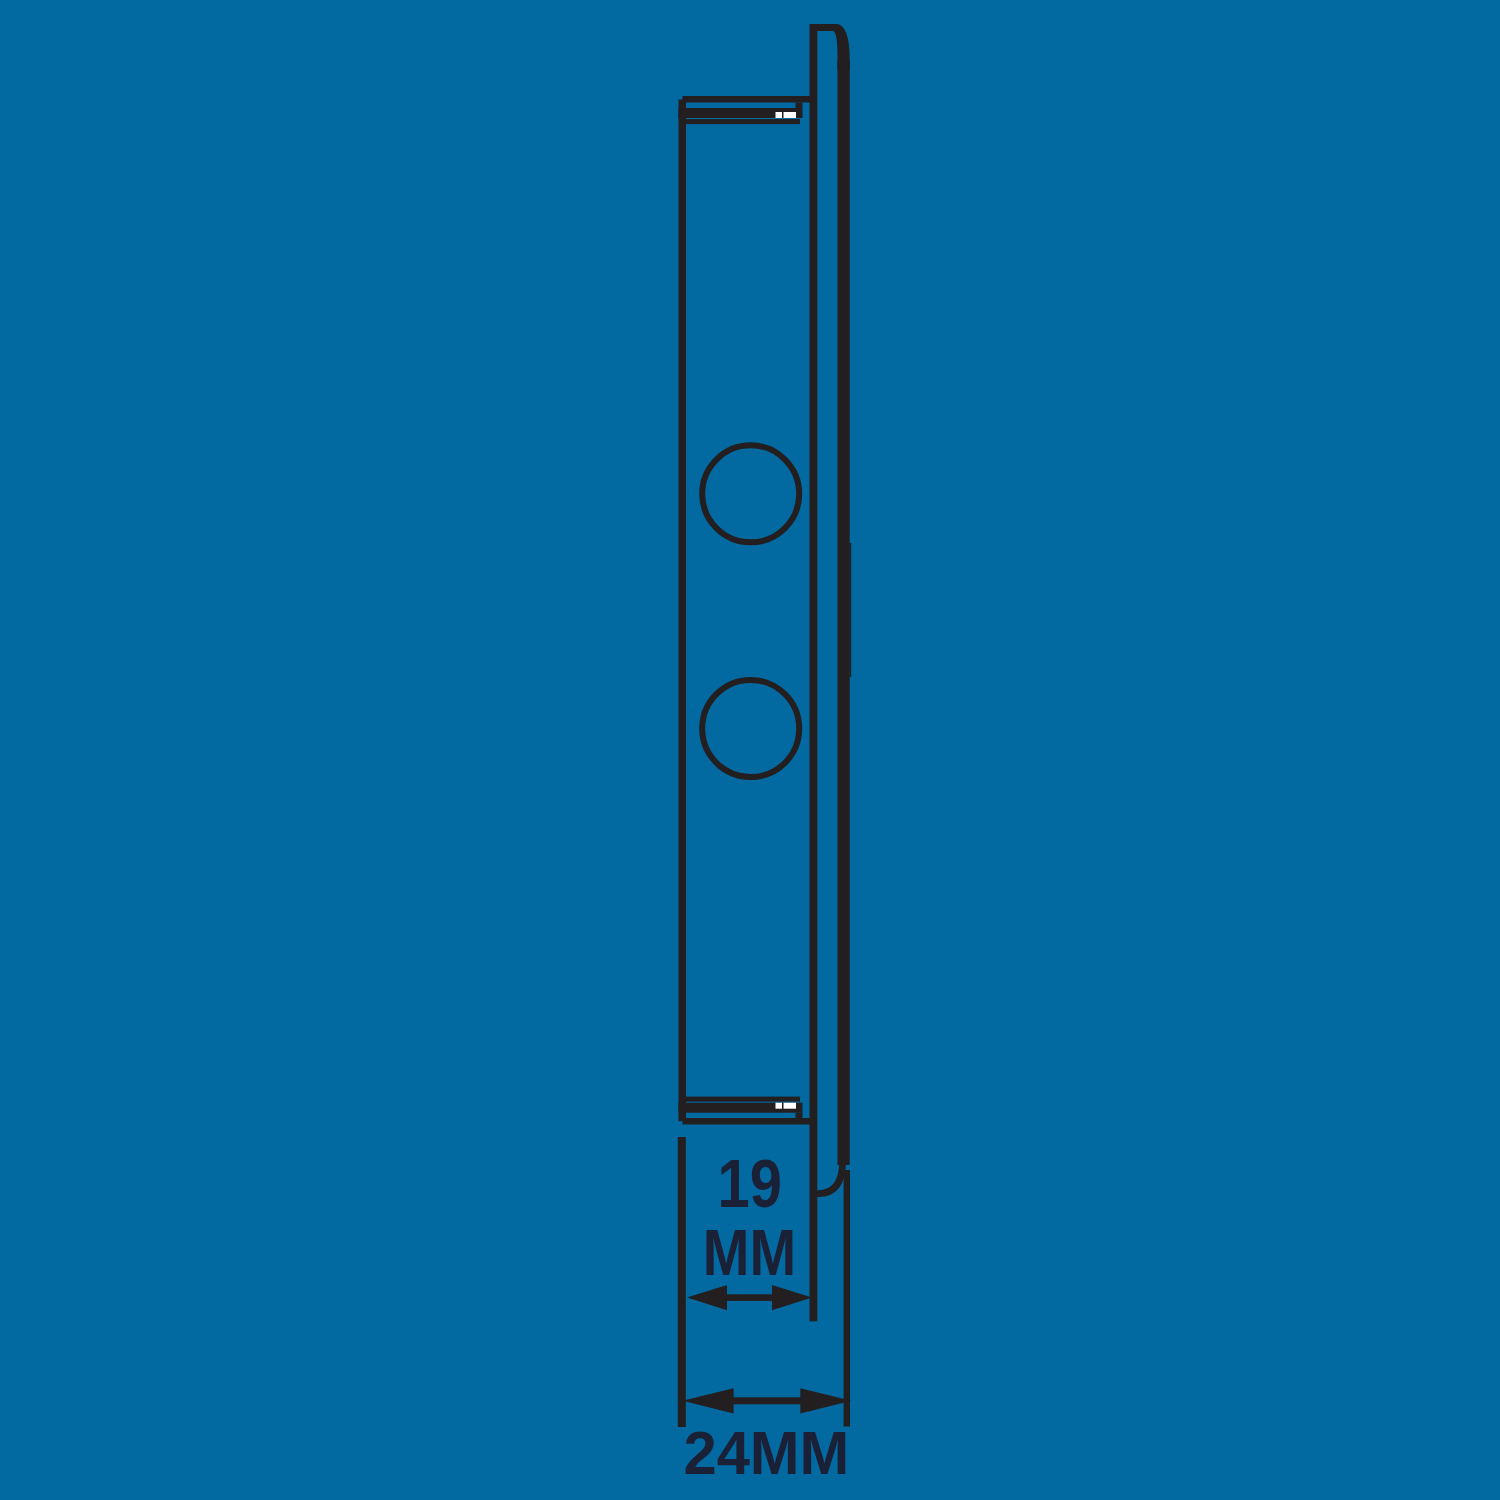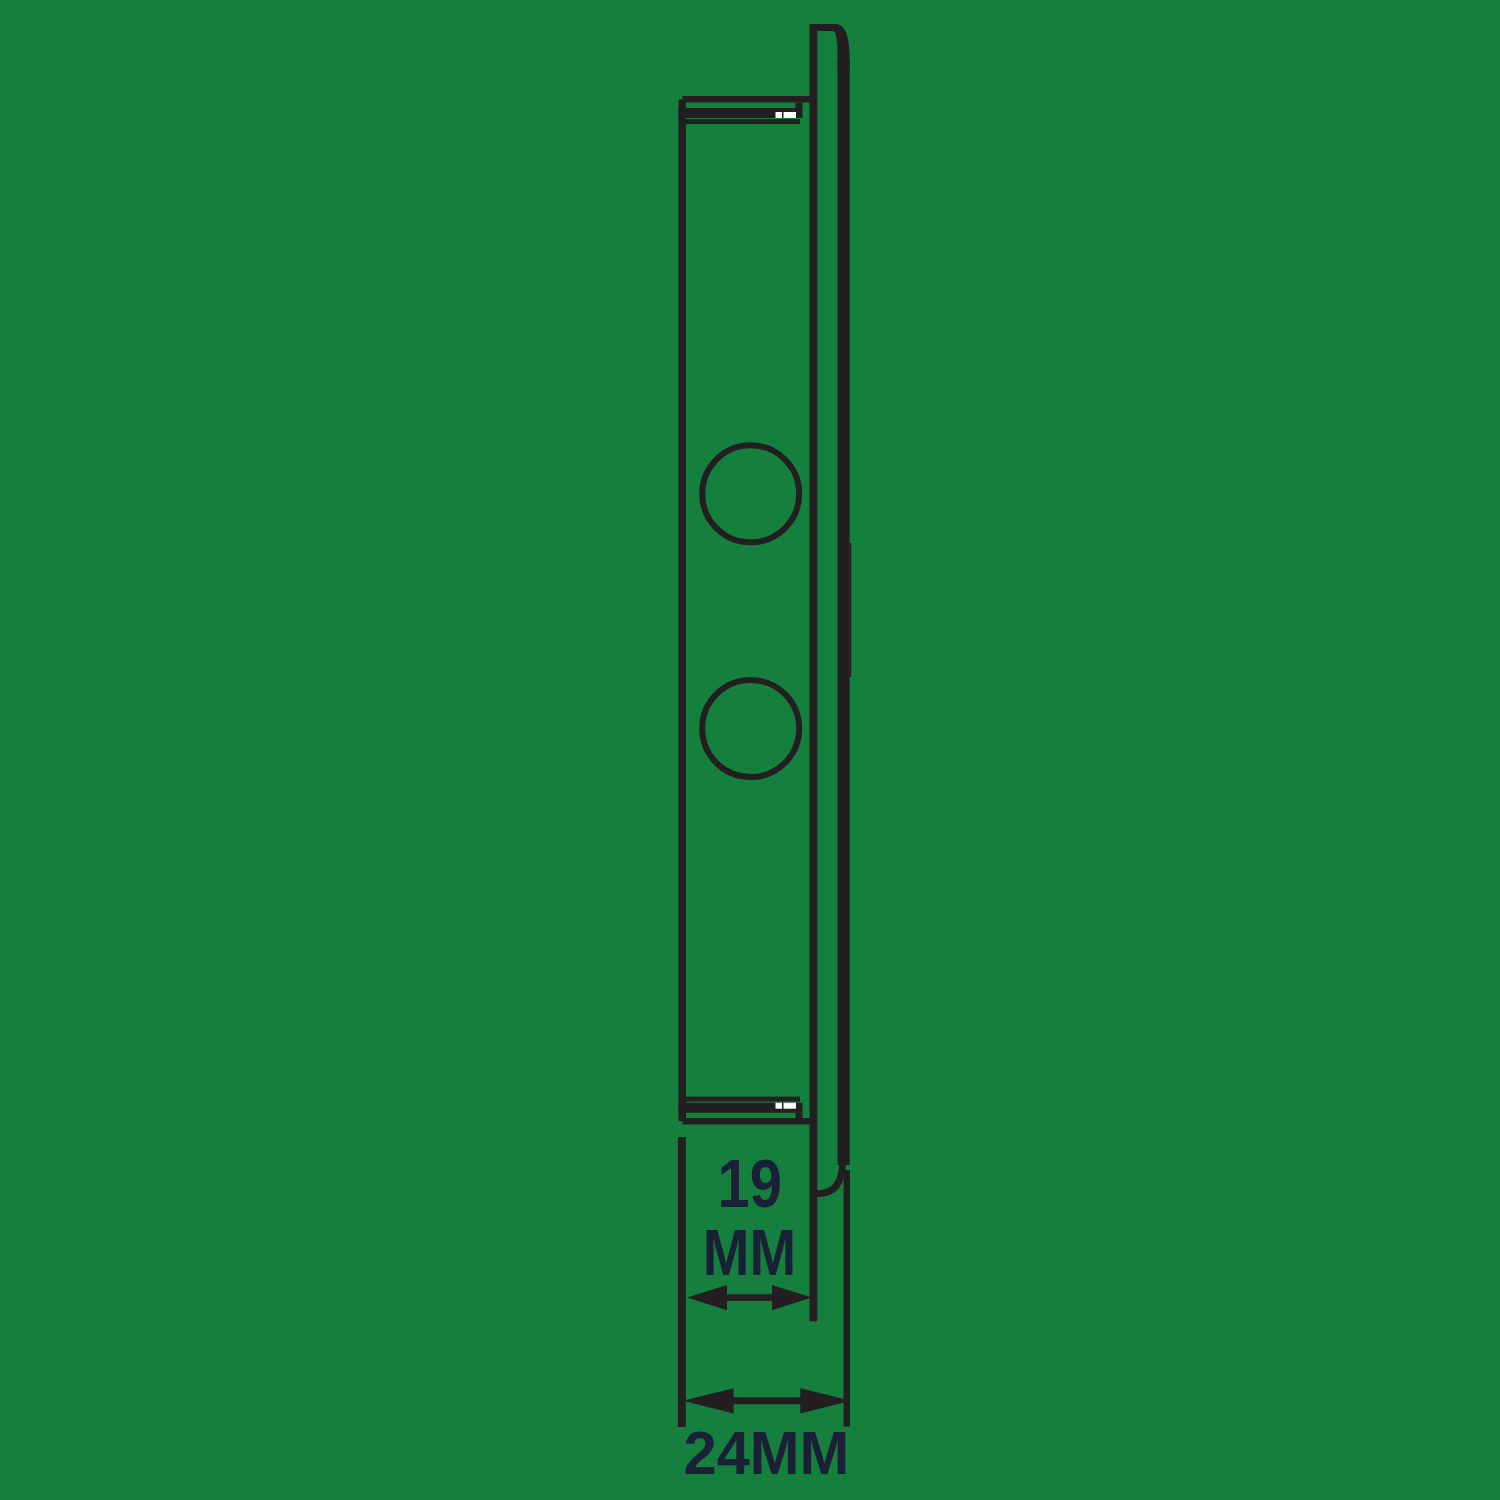--- a/index.html
+++ b/index.html
@@ -1,16 +1,16 @@
 <!DOCTYPE html>
 <html><head>
 <meta charset="utf-8">
 <style>
   html,body{margin:0;padding:0;background:#ffffff;}
-  .stage{position:relative;width:1500px;height:1500px;background:#15803d;overflow:hidden;}
+  .stage{position:relative;width:1500px;height:1500px;background:#0369a1;overflow:hidden;}
   svg{position:absolute;left:0;top:0;}
   text{font-family:"Liberation Sans", sans-serif;font-weight:bold;fill:#1a2137;}
 </style>
 </head>
 <body>
 <div class="stage">
 <svg width="1500" height="1500" viewBox="0 0 1500 1500">
 
   <path d="M 816 24 L 836 24 Q 849.7 24 849.7 60 L 849.7 70 L 837.5 70
            L 837.5 58 Q 837.5 31 833 31 L 816 31 Z" fill="#231f20"></path>

